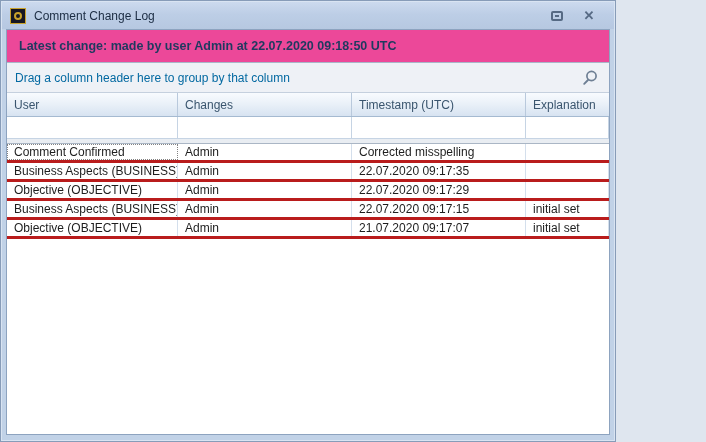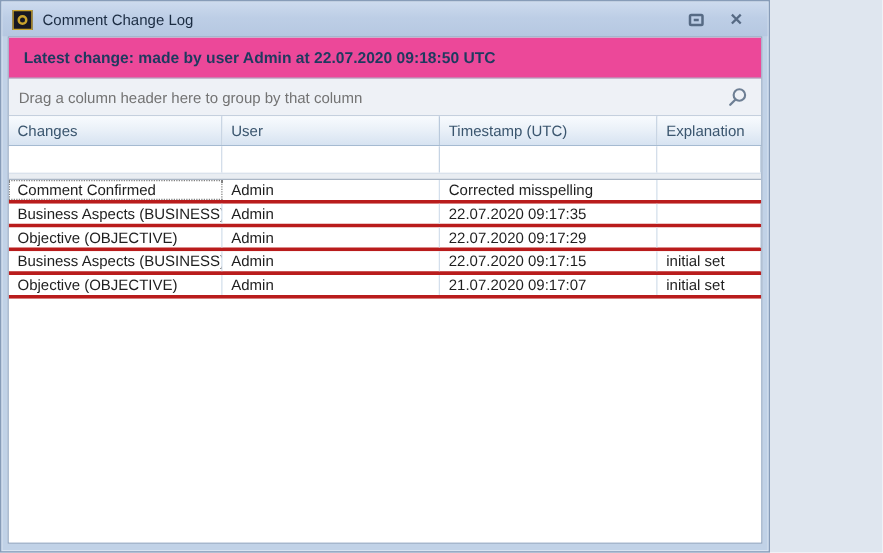--- a/index.html
+++ b/index.html
@@ -89,21 +89,21 @@
   }
 
   
   .group-panel {
     height: 30px; flex: 0 0 auto;
     background: #eef1f6;
     border-bottom: 1px solid #c5d0de;
     display: flex; align-items: center;
     padding: 0 8px;
   }
-  .group-hint { color: #737373; flex: 1 1 auto; }
+  .group-hint { color: #0369a1; flex: 1 1 auto; }
   .search-btn {
     width: 22px; height: 22px;
     display: flex; align-items: center; justify-content: center;
     flex: 0 0 auto; cursor: default;
   }
 
   
   .grid-row {
     display: grid;
     grid-template-columns: 171px 174px 174px 1fr;
@@ -187,22 +187,22 @@
       <span class="group-hint">Drag a column header here to group by that column</span>
       <div class="search-btn">
         <svg width="18" height="18" viewBox="0 0 18 18">
           <circle cx="10.5" cy="7" r="4.6" fill="none" stroke="#6e7f94" stroke-width="1.7"></circle>
           <line x1="7" y1="11" x2="3.2" y2="14.8" stroke="#6e7f94" stroke-width="1.9" stroke-linecap="round"></line>
         </svg>
       </div>
     </div>
 
     <div class="grid-row head-row">
+      <div class="head-cell">User</div>
       <div class="head-cell">Changes</div>
-      <div class="head-cell">User</div>
       <div class="head-cell">Timestamp (UTC)</div>
       <div class="head-cell">Explanation</div>
     </div>
 
     <div class="grid-row filter-row">
       <div class="filter-cell"></div>
       <div class="filter-cell"></div>
       <div class="filter-cell"></div>
       <div class="filter-cell"></div>
     </div>

